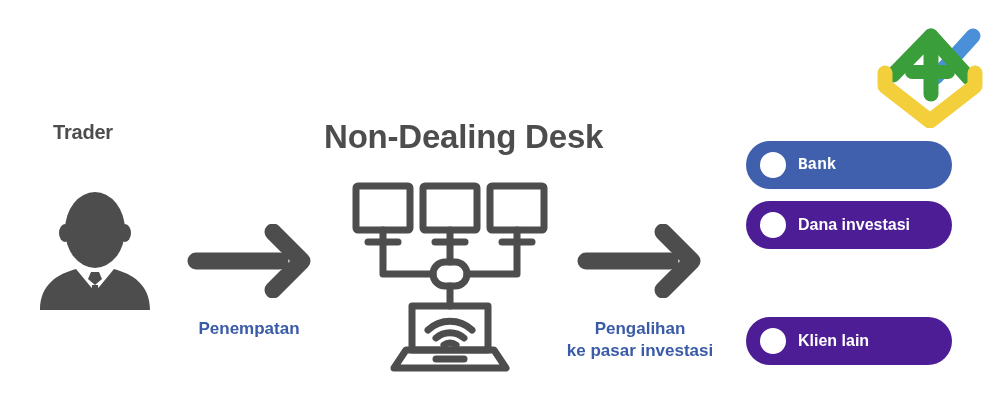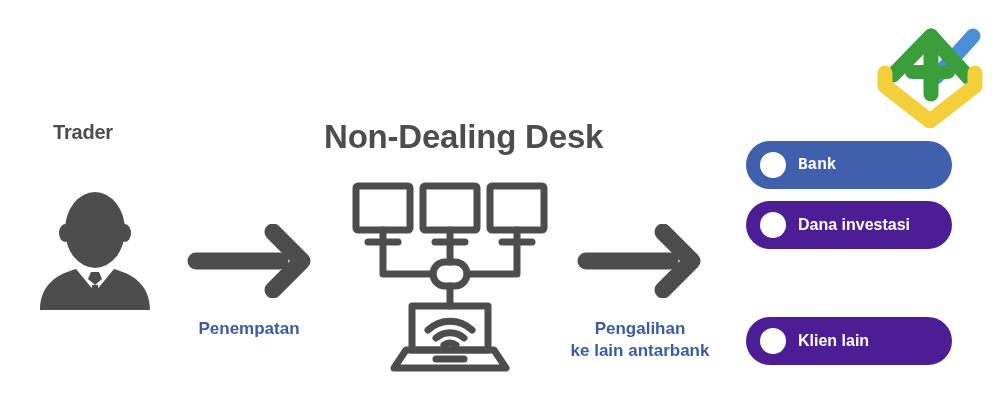--- a/index.html
+++ b/index.html
@@ -227,21 +227,21 @@
     <svg viewBox="0 0 126 74" width="126" height="74" aria-hidden="true">
       <g stroke="#4d4d4d" stroke-width="17" stroke-linecap="round" stroke-linejoin="round" fill="none">
         <line x1="10" y1="37" x2="94" y2="37"></line>
         <polyline points="87,8 116,37 87,66"></polyline>
       </g>
     </svg>
   </div>
 
   <div class="arrow-caption" id="caption-2">
     <div>Pengalihan</div>
-    <div>ke lain antarbank</div>
+    <div>ke pasar investasi</div>
   </div>
 
   <div class="pill blue" id="pill-0">
     <span class="pill-dot"></span>
     <span class="pill-label">Bank</span>
   </div>
 
   <div class="pill gray" id="pill-1">
     <span class="pill-dot"></span>
     <span class="pill-label">Dana investasi</span>

